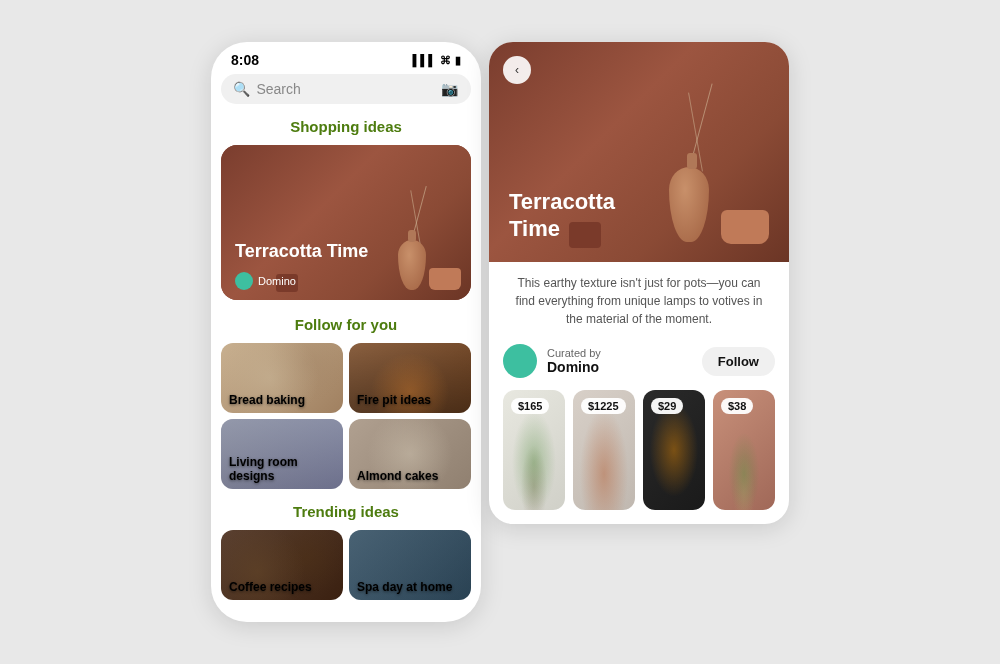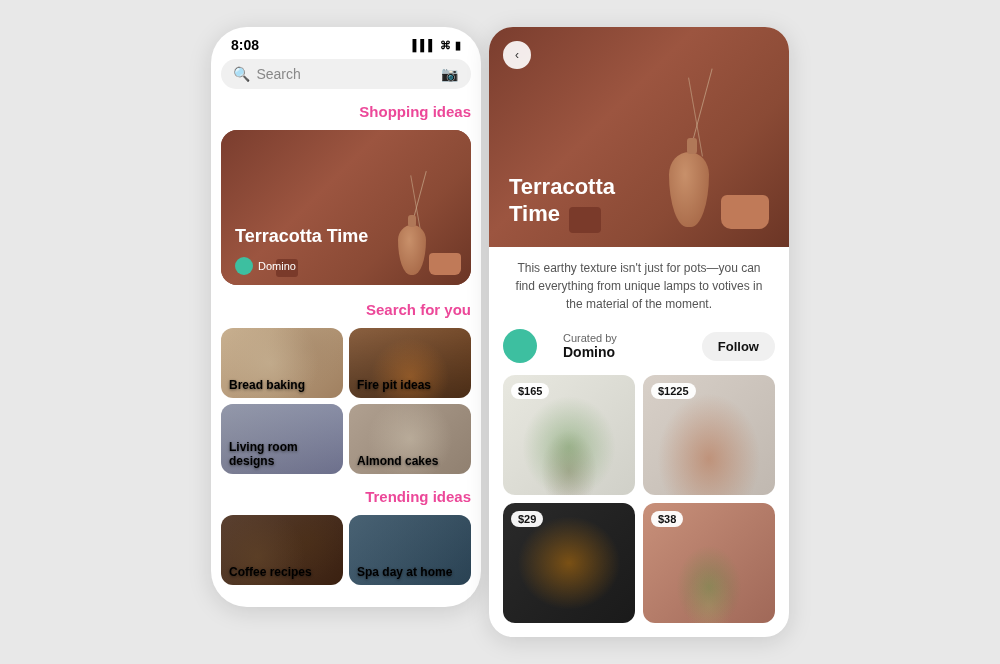--- a/index.html
+++ b/index.html
@@ -54,24 +54,24 @@
       padding: 7px 12px;
       margin-bottom: 14px;
       gap: 6px;
     }
     .search-bar-icon { color: #888; font-size: 14px; }
     .search-bar-text { color: #888; font-size: 14px; flex: 1; }
     .search-camera { color: #888; font-size: 14px; }
 
     
     .section-title {
-      text-align: right;
+      text-align: center;
       font-size: 15px;
       font-weight: 700;
-      color: #ec4899;
+      color: #4d7c0f;
       margin-bottom: 10px;
     }
 
     
     .hero-card {
       width: 100%;
       height: 155px;
       border-radius: 16px;
       background: #8B4A3A;
       position: relative;
@@ -363,38 +363,38 @@
       padding: 12px 14px;
       gap: 10px;
     }
     .curator-avatar {
       width: 34px;
       height: 34px;
       border-radius: 50%;
       background: #3dbfa0;
       flex-shrink: 0;
     }
-    .curator-info { flex: 1; margin-left: 16px; }
+    .curator-info { flex: 1; }
     .curated-by-text { font-size: 11px; color: #666; }
     .curator-name { font-size: 14px; font-weight: 700; color: #111; }
     .follow-btn {
       background: #f0f0f0;
       border: none;
       border-radius: 20px;
       padding: 7px 16px;
       font-size: 13px;
       font-weight: 600;
       color: #111;
       cursor: pointer;
     }
 
     
     .product-grid {
       display: grid;
-      grid-template-columns: 1fr 1fr;
+      grid-template-columns: 1fr 1fr 1fr 1fr;
       gap: 8px;
       padding: 0 14px 14px;
     }
     .product-card {
       border-radius: 12px;
       overflow: hidden;
       position: relative;
       height: 120px;
     }
     .product-card-bg {
@@ -490,21 +490,21 @@
         <div class="hero-vase-neck"></div>
         <div class="hero-pot"></div>
         <div class="hero-small-pot"></div>
         <div class="hero-title">Terracotta Time</div>
         <div class="hero-author">
           <div class="hero-avatar"></div>
           <span class="hero-author-name">Domino</span>
         </div>
       </div>
 
-      <div class="section-title">Search for you</div>
+      <div class="section-title">Follow for you</div>
       <div class="ideas-grid">
         <div class="idea-card">
           <div class="idea-card-bg bread-bg"></div>
           <span class="idea-card-label">Bread baking</span>
         </div>
         <div class="idea-card">
           <div class="idea-card-bg fire-bg"></div>
           <span class="idea-card-label">Fire pit ideas</span>
         </div>
         <div class="idea-card">

